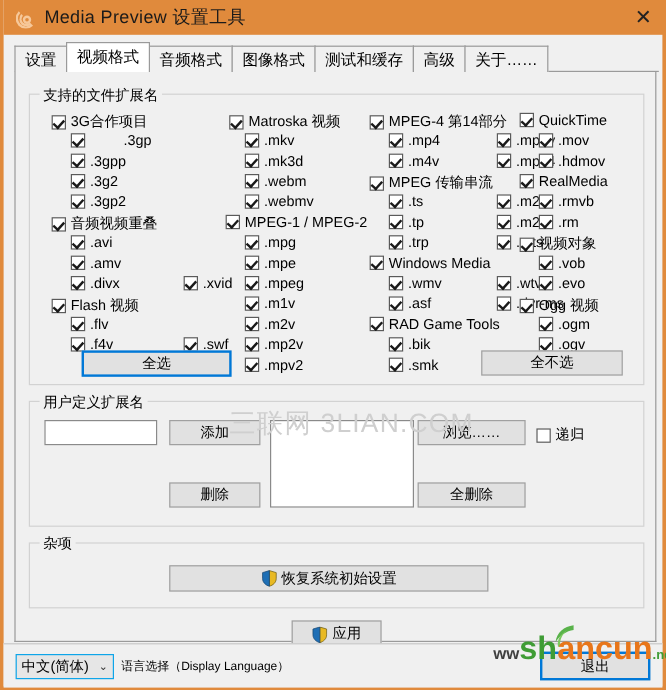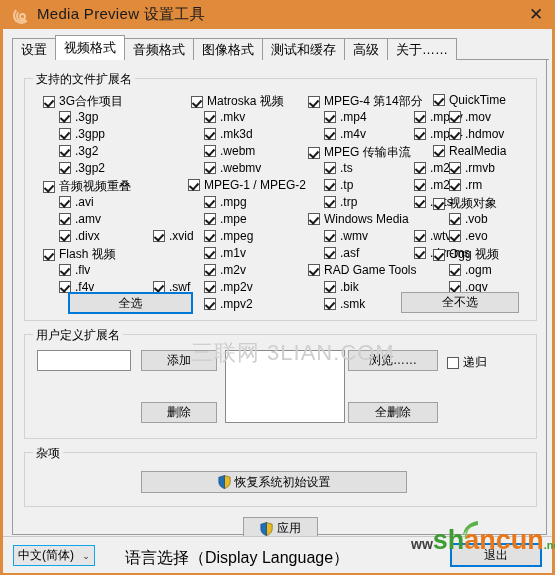--- a/index.html
+++ b/index.html
@@ -63,21 +63,21 @@
   .txtinput{position:absolute;background:#fff;border:1px solid #8a8a8a;box-sizing:border-box;}
   .listbox{position:absolute;background:#fff;border:1px solid #8a8a8a;box-sizing:border-box;}
 
   
   .footer{position:absolute;left:0;top:536px;width:549px;height:36px;
           background:#f0f0f0;border-top:1px solid #c8c8c8;}
   .combo{position:absolute;left:10px;top:8px;width:82px;height:21px;background:#e6e6e6;
          border:1px solid #0ea5e9;box-sizing:border-box;display:flex;align-items:center;}
   .combo .cv{padding-left:4px;font-size:12px;flex:1;}
   .combo .carat{width:16px;text-align:center;font-size:9px;color:#333;}
-  .langlabel{position:absolute;left:98px;top:11px;font-size:16px;margin-left:24px;}
+  .langlabel{position:absolute;left:98px;top:11px;font-size:10px;}
 
   
   .wm1{position:absolute;left:188px;top:338px;font-size:22px;color:#cfcfcf;
        letter-spacing:1px;white-space:nowrap;pointer-events:none;}
   .wm2{position:absolute;left:408px;top:527px;pointer-events:none;
        font-size:27px;font-weight:bold;white-space:nowrap;line-height:1;}
   .wm2 .w-w{color:#404040;font-size:14px;}
   .wm2 .w-g{color:#3f9c35;}
   .wm2 .w-o{color:#E8761A;}
   .wm2 .w-n{color:#3f9c35;font-size:11px;}
@@ -111,21 +111,21 @@
 
   <div class="page">
 
     <div class="group" id="grp-ext">
       <span class="glabel">支持的文件扩展名</span>
       <div id="ext-cols">
           <div class="cb head" style="left: 18px; top: 14px;">
             <span class="box checked"></span>
             <span>3G合作项目</span>
           </div>
-          <div class="cb" style="left: 34px; top: 31px;">
+          <div class="cb" style="left: 34px; top: 31px; gap: 28px;">
             <span class="box checked"></span>
             <span>.3gp</span>
           </div>
           <div class="cb" style="left: 34px; top: 48px;">
             <span class="box checked"></span>
             <span>.3gpp</span>
           </div>
           <div class="cb" style="left: 34px; top: 65px;">
             <span class="box checked"></span>
             <span>.3g2</span>

